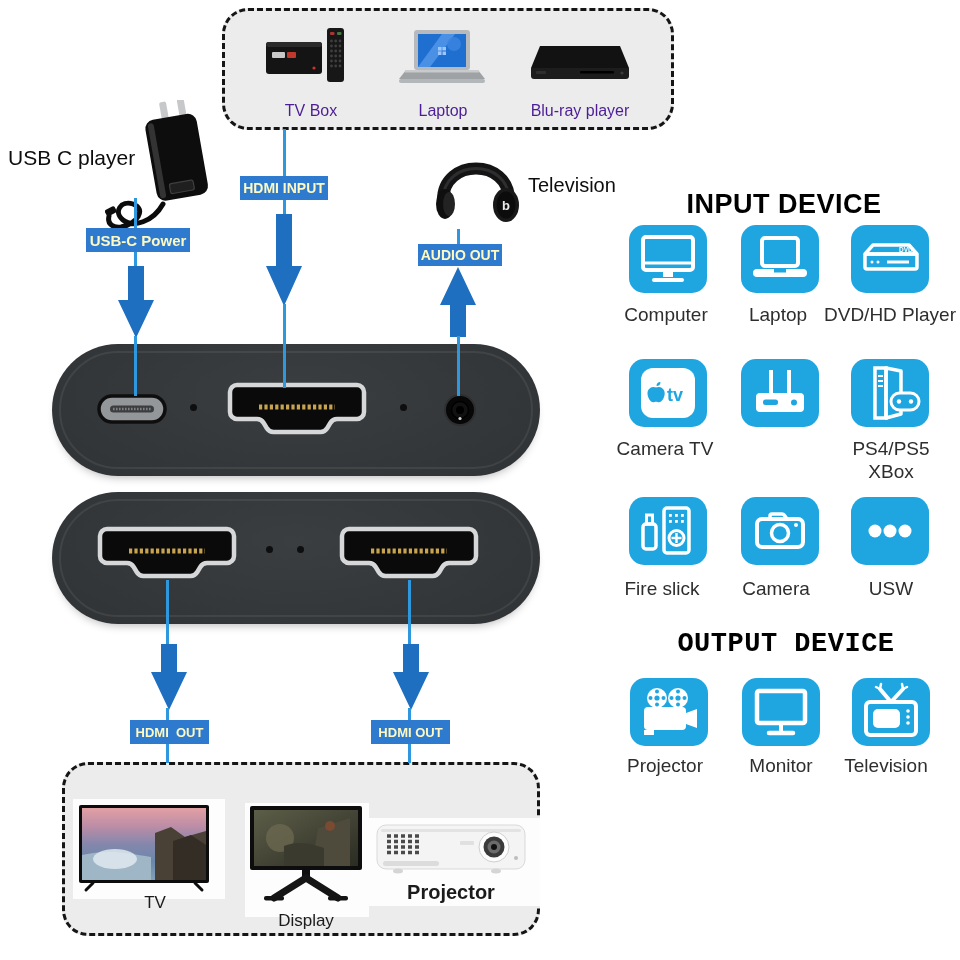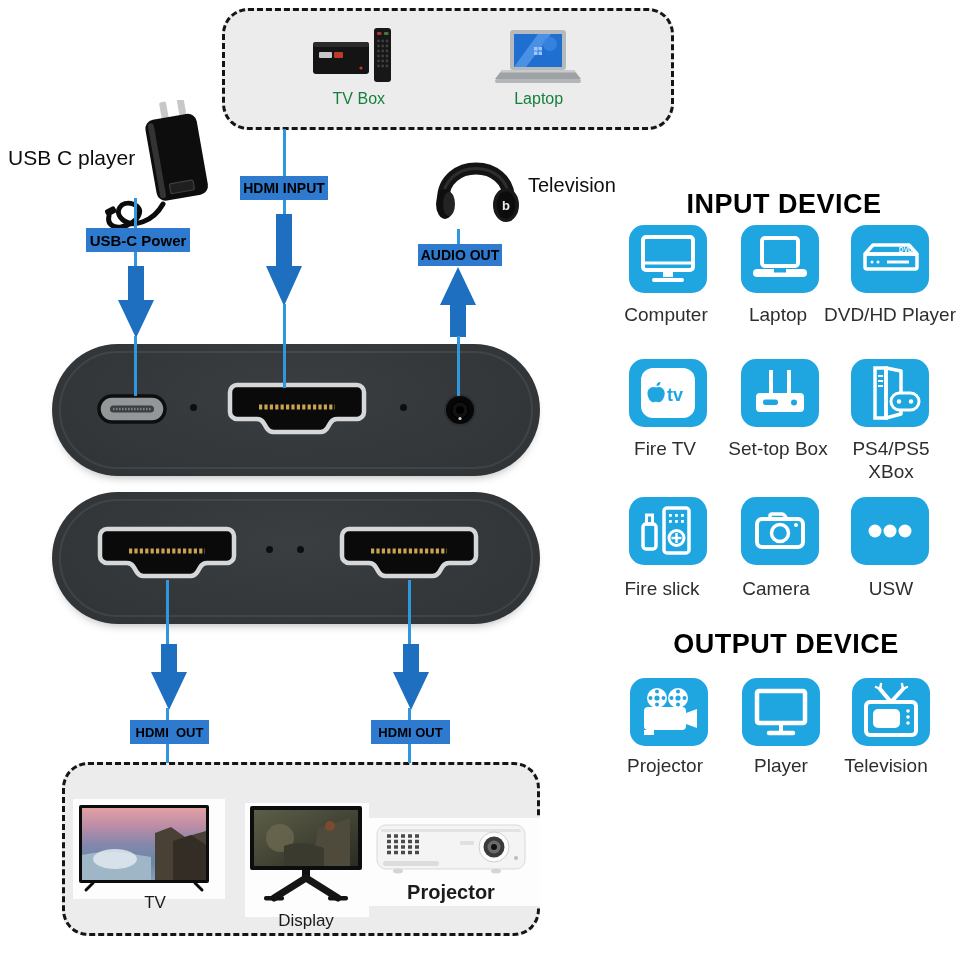--- a/index.html
+++ b/index.html
@@ -5,22 +5,22 @@
   html,body{margin:0;padding:0;background:#fff;}
   .canvas{position:relative;width:960px;height:960px;background:#ffffff;
           font-family:"Liberation Sans", sans-serif;overflow:hidden;}
   .abs{position:absolute;}
   .dashed-box{position:absolute;background:var(--box-bg);border:3px dashed #151515;
               border-radius:26px;box-sizing:border-box;}
   .sources{left:222px;top:8px;width:452px;height:122px;display:flex;
            justify-content:space-evenly;align-items:flex-start;padding-top:13px;}
   .source-item{display:flex;flex-direction:column;align-items:center;}
   .source-item .img{height:62px;display:flex;align-items:flex-end;justify-content:center;}
-  .src-caption{font-size:16px;color:#15803d;margin-top:4px;white-space:nowrap;}
-  .blue-label{position:absolute;background:var(--label-blue);color:#000000;font-weight:700;
+  .src-caption{font-size:16px;color:#4c1d95;margin-top:16px;white-space:nowrap;}
+  .blue-label{position:absolute;background:var(--label-blue);color:#fef9c3;font-weight:700;
               display:flex;align-items:center;justify-content:center;white-space:pre;z-index:6;}
   .vline{position:absolute;width:3px;background:var(--line-blue);z-index:5;}
   .arrow{position:absolute;z-index:5;}
   .arrow polygon{fill:var(--arrow-blue);}
   .free-caption{position:absolute;color:#0d0d0d;white-space:nowrap;}
   .device{position:absolute;left:52px;width:488px;height:132px;border-radius:66px;
           background:radial-gradient(120% 170% at 50% 38%, #3b3e40 0%, #303335 55%, #272a2c 100%);
           box-shadow:0 6px 10px -5px rgba(0,0,0,.3);z-index:2;}
   .device::after{content:"";position:absolute;inset:7px;border-radius:59px;
                  border:2px solid rgba(255,255,255,.07);}
@@ -89,20 +89,32 @@
           <rect x="45.5" y="19" width="3.5" height="3.5" fill="#9cc6ff"></rect>
           <rect x="41" y="23.5" width="3.5" height="3.5" fill="#9cc6ff"></rect>
           <rect x="45.5" y="23.5" width="3.5" height="3.5" fill="#9cc6ff"></rect>
           <path d="M9 42 H81 L88 51 H2 Z" fill="#9ea2a5"></path>
           <path d="M9 42 H81 L82.5 44.5 H7.5 Z" fill="#c8cacc"></path>
           <rect x="2" y="51" width="86" height="4" rx="2" fill="#b4b7b9"></rect>
         </svg>
       </div>
       <div class="src-caption">Laptop</div>
     </div>
+    <div class="source-item">
+      <div class="img">
+        <svg width="105" height="46" viewBox="0 0 105 46">
+          <path d="M12 6 H92 L101 28 H3 Z" fill="#121212"></path>
+          <path d="M3 28 H101 V36 a3 3 0 0 1 -3 3 H6 a3 3 0 0 1 -3 -3 Z" fill="#1d1d1d"></path>
+          <rect x="52" y="31" width="34" height="2.5" rx="1" fill="#000"></rect>
+          <rect x="8" y="31" width="10" height="3" rx="1" fill="#2f2f2f"></rect>
+          <circle cx="94" cy="33" r="1.6" fill="#3c3c3c"></circle>
+        </svg>
+      </div>
+      <div class="src-caption">Blu-ray player</div>
+    </div>
   </div>
 
   <div class="free-caption" style="left:8px;top:146px;font-size:21px;">USB C player</div>
   <div class="abs" style="left:105px;top:100px;z-index:4;">
     <svg width="115" height="135" viewBox="0 0 115 135">
       <g transform="rotate(-10 62 60)">
         <rect x="64" y="2" width="7" height="20" rx="2" fill="#c6c8ca"></rect>
         <rect x="82" y="2" width="7" height="20" rx="2" fill="#c6c8ca"></rect>
         <rect x="46" y="18" width="52" height="82" rx="9" fill="#0d0d0e"></rect>
         <rect x="49" y="21" width="6" height="76" rx="3" fill="#333"></rect>
@@ -328,22 +340,21 @@
       <rect x="24" y="9" width="11" height="50" fill="none" stroke="#fff" stroke-width="3.5"></rect>
       <path d="M35 9 L50 12 V55 L35 59 Z" fill="none" stroke="#fff" stroke-width="3.5" stroke-linejoin="round"></path>
       <line x1="27" y1="17" x2="32" y2="17" stroke="#fff" stroke-width="2"></line>
       <line x1="27" y1="22" x2="32" y2="22" stroke="#fff" stroke-width="2"></line>
       <line x1="27" y1="27" x2="32" y2="27" stroke="#fff" stroke-width="2"></line>
       <rect x="40" y="34" width="28" height="17" rx="8.5" fill="var(--icon-cyan)" stroke="#fff" stroke-width="3"></rect>
       <circle cx="48" cy="42.5" r="2.2" fill="#fff"></circle>
         <circle cx="60" cy="42.5" r="2.2" fill="#fff"></circle>
     </svg>
   </div>
-  <div class="icon-label" style="left:580px;top:437px;">Fire TV</div>
-  <div class="icon-label" style="left:693px;top:437px;">Set-top Box</div>
+  <div class="icon-label" style="left:580px;top:437px;">Camera TV</div>
   <div class="icon-label" style="left:806px;top:437px;">PS4/PS5
 XBox</div>
 
   <div class="icon-cell" style="left:629px;top:497px;">
     <svg width="78" height="68" viewBox="0 0 78 68">
       <rect x="14" y="27" width="13" height="25" rx="3" fill="none" stroke="#fff" stroke-width="3.5"></rect>
       <rect x="17.5" y="18" width="6" height="9" fill="none" stroke="#fff" stroke-width="3"></rect>
       <rect x="35" y="11" width="25" height="45" rx="3" fill="none" stroke="#fff" stroke-width="3.5"></rect>
       <rect x="40" y="17" width="2.8" height="2.8" fill="#fff"></rect>
         <rect x="46" y="17" width="2.8" height="2.8" fill="#fff"></rect>
@@ -368,21 +379,21 @@
     <svg width="78" height="68" viewBox="0 0 78 68">
       <circle cx="24" cy="34" r="6.5" fill="#fff"></circle>
       <circle cx="39" cy="34" r="6.5" fill="#fff"></circle>
       <circle cx="54" cy="34" r="6.5" fill="#fff"></circle>
     </svg>
   </div>
   <div class="icon-label" style="left:691px;top:577px;">Camera</div>
   <div class="icon-label" style="left:577px;top:577px;">Fire slick</div>
   <div class="icon-label" style="left:806px;top:577px;">USW</div>
 
-  <div class="section-title" style="left:626px;top:629px;">OUTPUT DEVICE</div>
+  <div class="section-title" style="left:626px;top:629px;font-family:Liberation Mono, monospace;">OUTPUT DEVICE</div>
 
   <div class="icon-cell" style="left:630px;top:678px;">
     <svg width="78" height="68" viewBox="0 0 78 68">
       <circle cx="27" cy="20" r="10" fill="#fff"></circle>
       <circle cx="27" cy="20" r="2.6" fill="var(--icon-cyan)"></circle>
       <circle cx="27" cy="13.5" r="2" fill="var(--icon-cyan)"></circle>
         <circle cx="27" cy="26.5" r="2" fill="var(--icon-cyan)"></circle>
       <circle cx="20.5" cy="20" r="2" fill="var(--icon-cyan)"></circle>
         <circle cx="33.5" cy="20" r="2" fill="var(--icon-cyan)"></circle>
       <circle cx="48" cy="20" r="10" fill="#fff"></circle>
@@ -408,16 +419,16 @@
       <path d="M39 24 L28 11 M39 24 L51 11" stroke="#fff" stroke-width="4" stroke-linecap="round"></path>
       <path d="M28 11 l-4 -2 M28 11 l1 -5 M51 11 l4 -2 M51 11 l-1 -5" stroke="#fff" stroke-width="2.5" stroke-linecap="round"></path>
       <rect x="14" y="24" width="50" height="33" rx="4" fill="none" stroke="#fff" stroke-width="4"></rect>
       <rect x="21" y="31" width="27" height="19" rx="5" fill="#fff"></rect>
       <circle cx="56" cy="33" r="1.8" fill="#fff"></circle>
         <circle cx="56" cy="39" r="1.8" fill="#fff"></circle>
         <circle cx="56" cy="45" r="1.8" fill="#fff"></circle>
     </svg>
   </div>
   <div class="icon-label" style="left:580px;top:754px;">Projector</div>
-  <div class="icon-label" style="left:696px;top:754px;">Player</div>
+  <div class="icon-label" style="left:696px;top:754px;">Monitor</div>
   <div class="icon-label" style="left:801px;top:754px;">Television</div>
 
 </div>
 
 </body></html>

